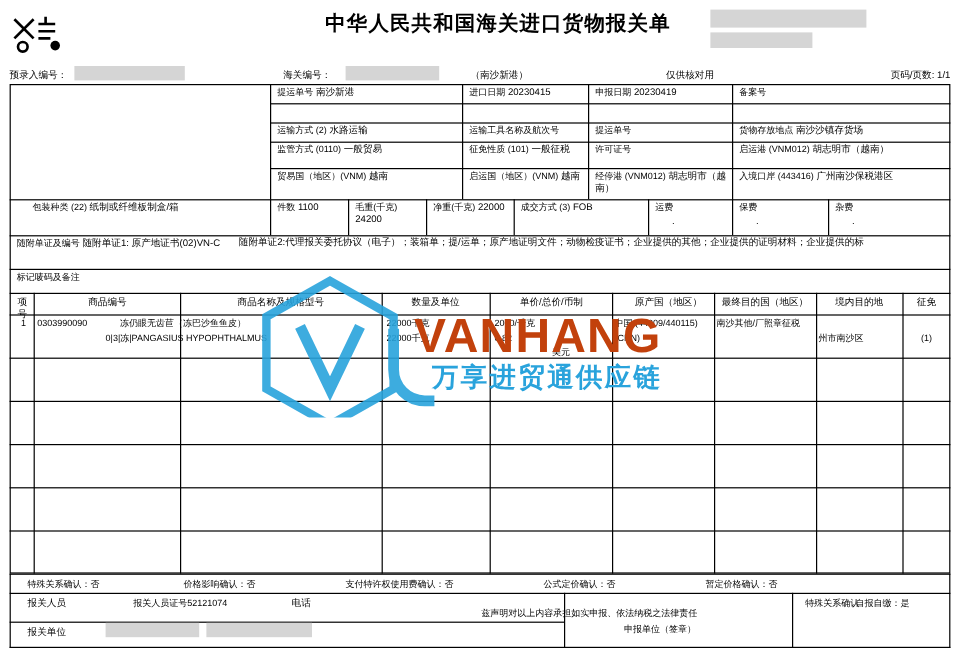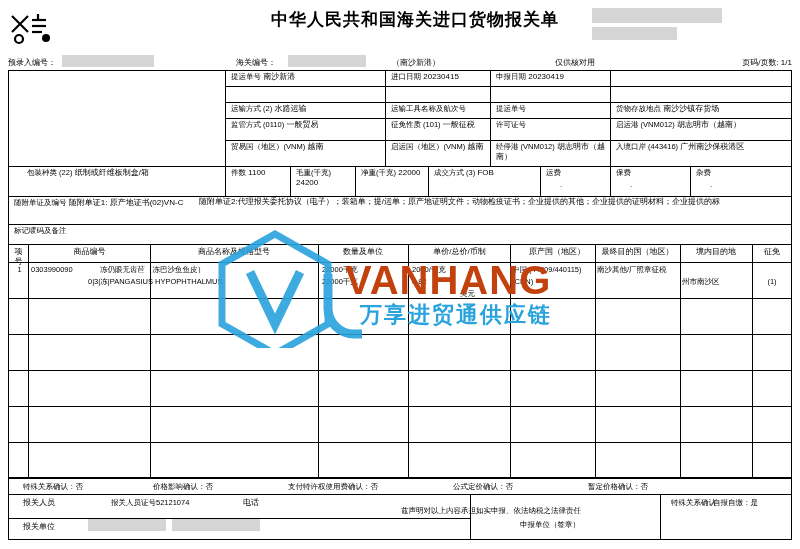--- a/index.html
+++ b/index.html
@@ -125,20 +125,24 @@
     <span class="v">南沙新港</span>
   </div>
   <div class="cellbox" style="left:388px;top:71px;width:100px;">
     <span class="lab">进口日期</span>
     <span class="v">20230415</span>
   </div>
   <div class="cellbox" style="left:493px;top:71px;width:115px;">
     <span class="lab">申报日期</span>
     <span class="v">20230419</span>
   </div>
+  <div class="cellbox" style="left:613px;top:71px;width:176px;">
+    <span class="lab">备案号</span>
+    <span class="v"></span>
+  </div>
 
   <div class="cellbox" style="left:228px;top:103px;width:155px;">
     <span class="lab">运输方式 (2)</span>
     <span class="v">水路运输</span>
   </div>
   <div class="cellbox" style="left:388px;top:103px;width:100px;">
     <span class="lab">运输工具名称及航次号</span>
     <span class="v"></span>
   </div>
   <div class="cellbox" style="left:493px;top:103px;width:115px;">

